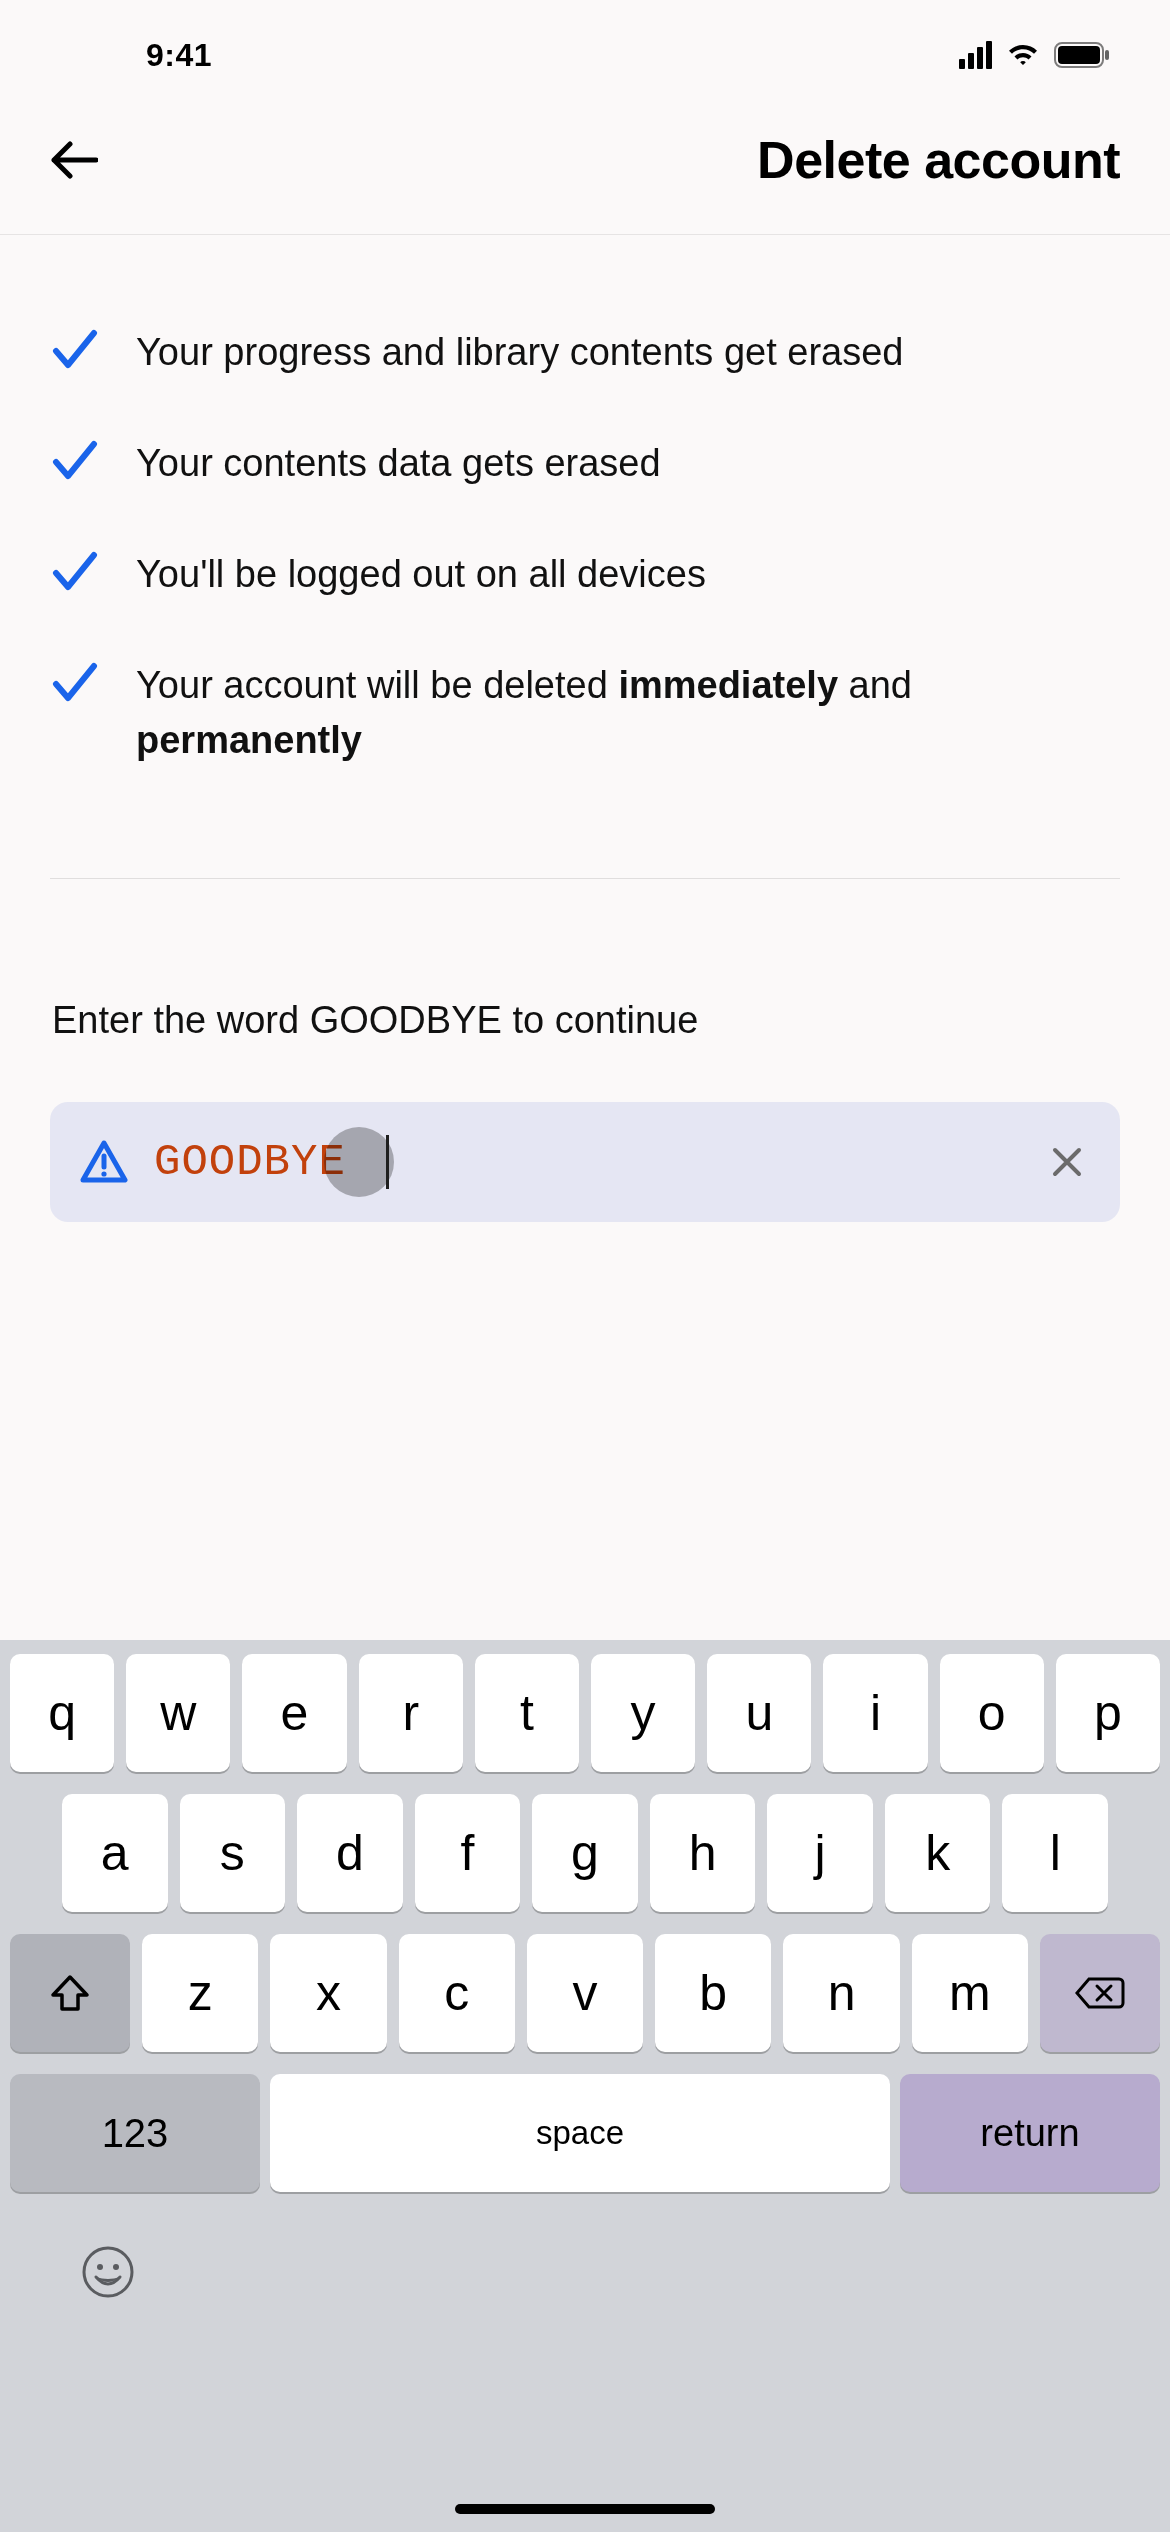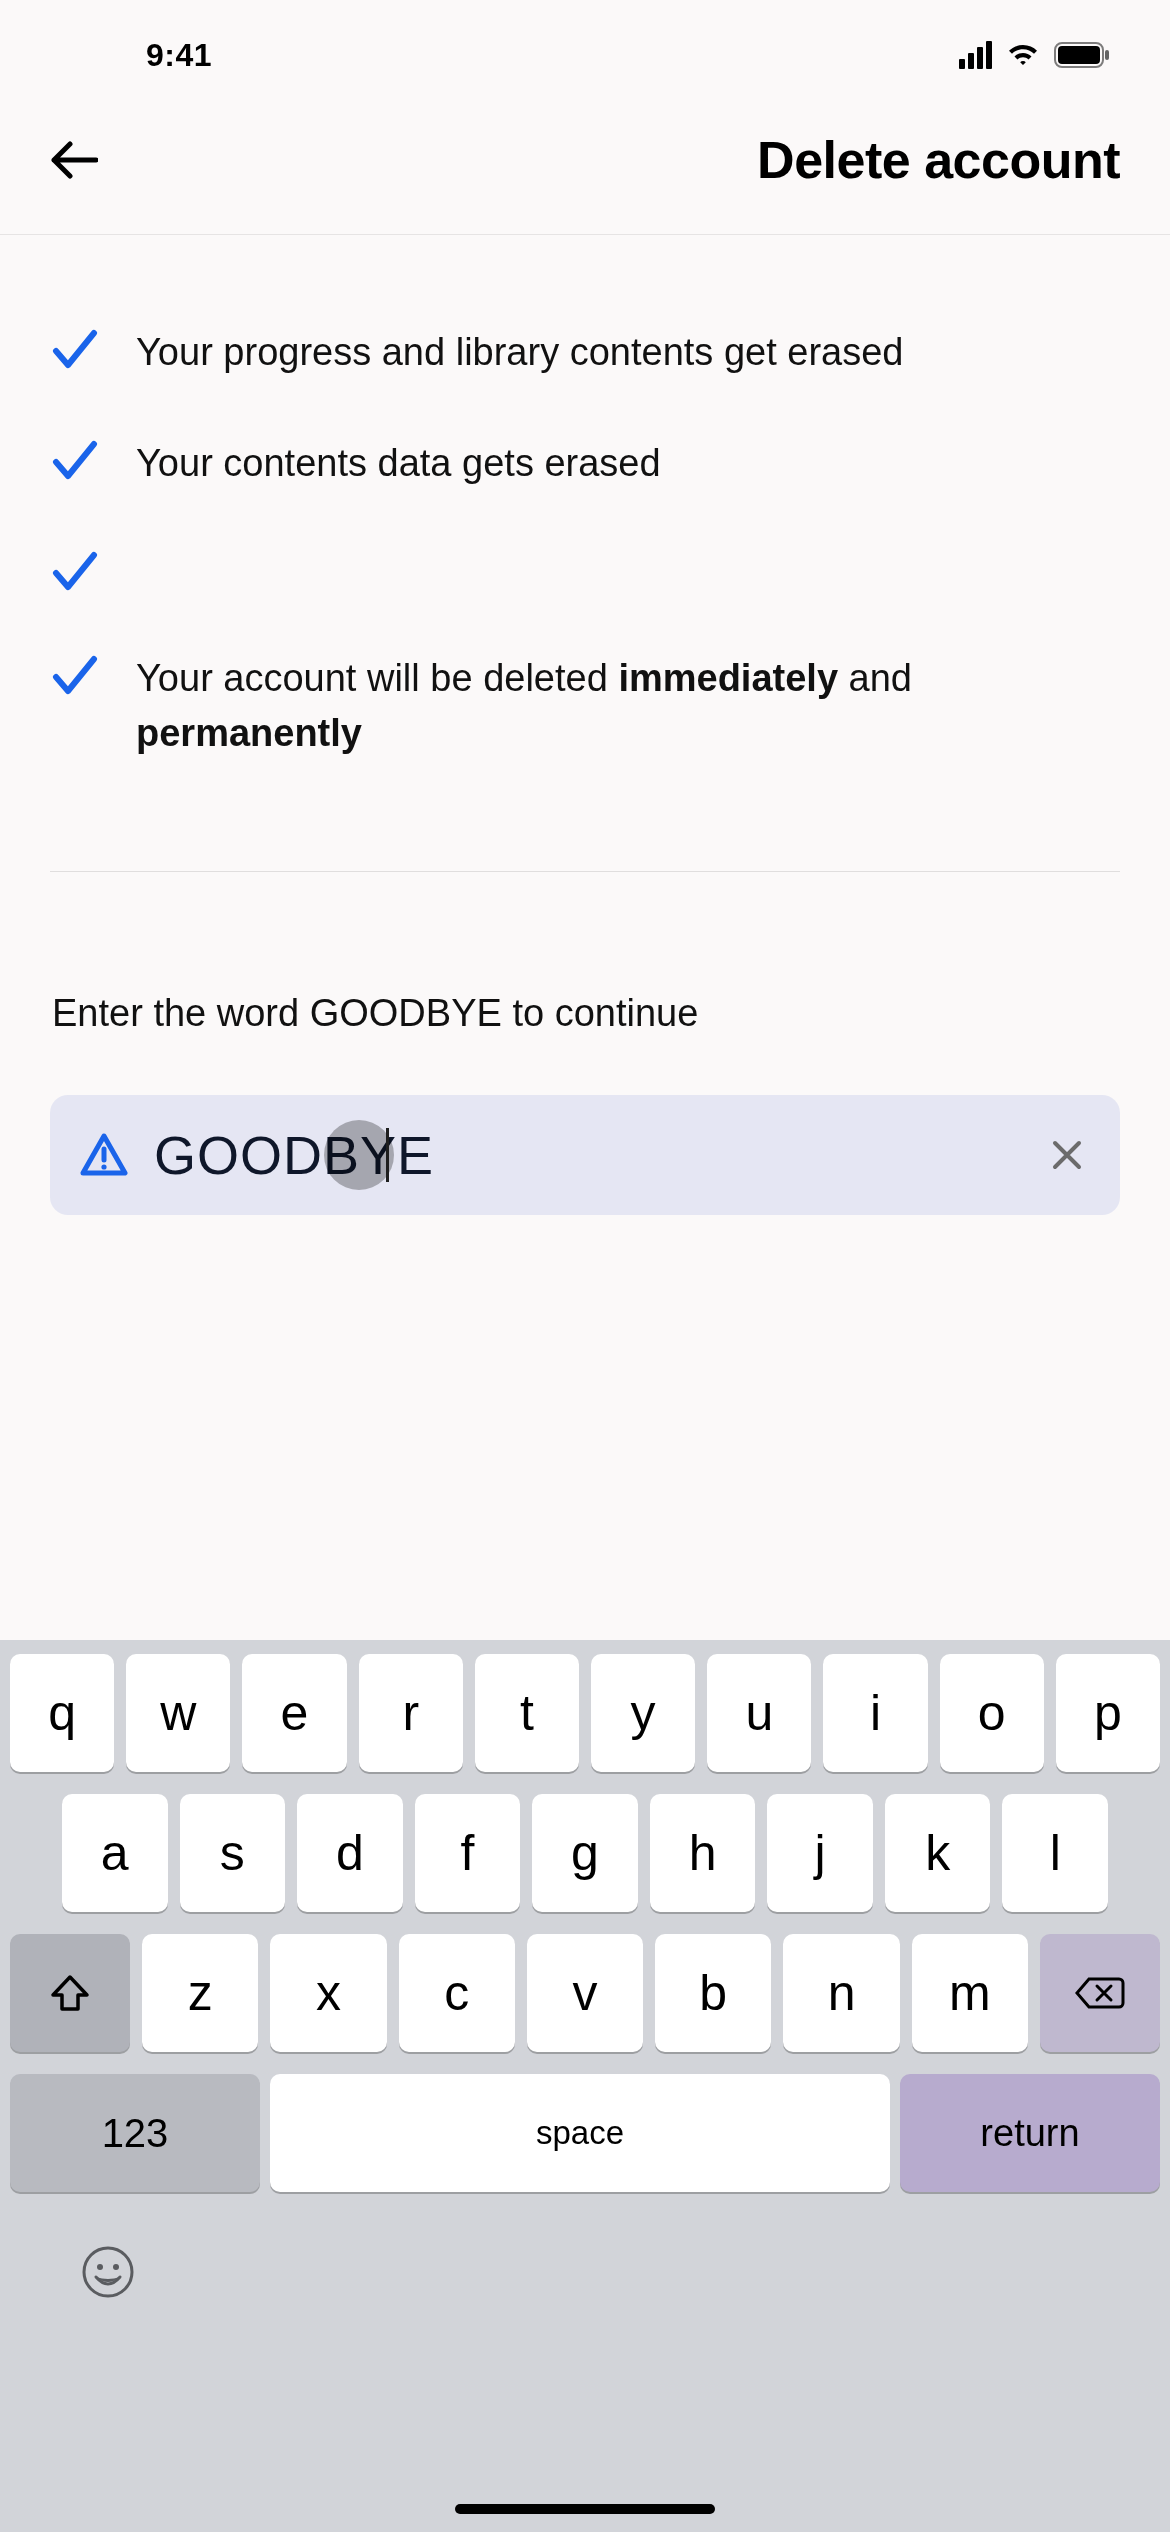--- a/index.html
+++ b/index.html
@@ -87,25 +87,25 @@
     align-items:center;
     padding: 0 30px;
     position:relative;
   }
   .alert-icon { flex:0 0 auto; margin-right:26px; }
   .alert-icon svg{display:block;}
   .input-field {
     flex:1;
     border:none;
     background:transparent;
-    font-size: 54px;
+    font-size: 44px;
     letter-spacing:1px;
     outline:none;
-    color:#0f172a;
-    font-family:Liberation Sans, sans-serif;
+    color:#c2410c;
+    font-family:Liberation Mono, monospace;
   }
   .caret {
     position:absolute;
     width:3px;
     height:54px;
     background:#1f1f1f;
     top:33px;
   }
   .touch-bubble{
     position:absolute;
@@ -225,20 +225,21 @@
           </svg>
         </div>
         <div class="check-text">Your contents data gets erased</div>
       </div>
       <div class="check-row">
         <div class="check-icon">
           <svg width="50" height="46" viewBox="0 0 50 46">
             <path d="M6 24 L18 38 L44 6" stroke="#1a64ea" stroke-width="6" fill="none" stroke-linecap="round" stroke-linejoin="round"></path>
           </svg>
         </div>
+        <div class="check-text">You'll be logged out on all devices</div>
       </div>
       <div class="check-row">
         <div class="check-icon">
           <svg width="50" height="46" viewBox="0 0 50 46">
             <path d="M6 24 L18 38 L44 6" stroke="#1a64ea" stroke-width="6" fill="none" stroke-linecap="round" stroke-linejoin="round"></path>
           </svg>
         </div>
         <div class="check-text">Your account will be deleted <b>immediately</b> and <b>permanently</b></div>
       </div>
     </div>

